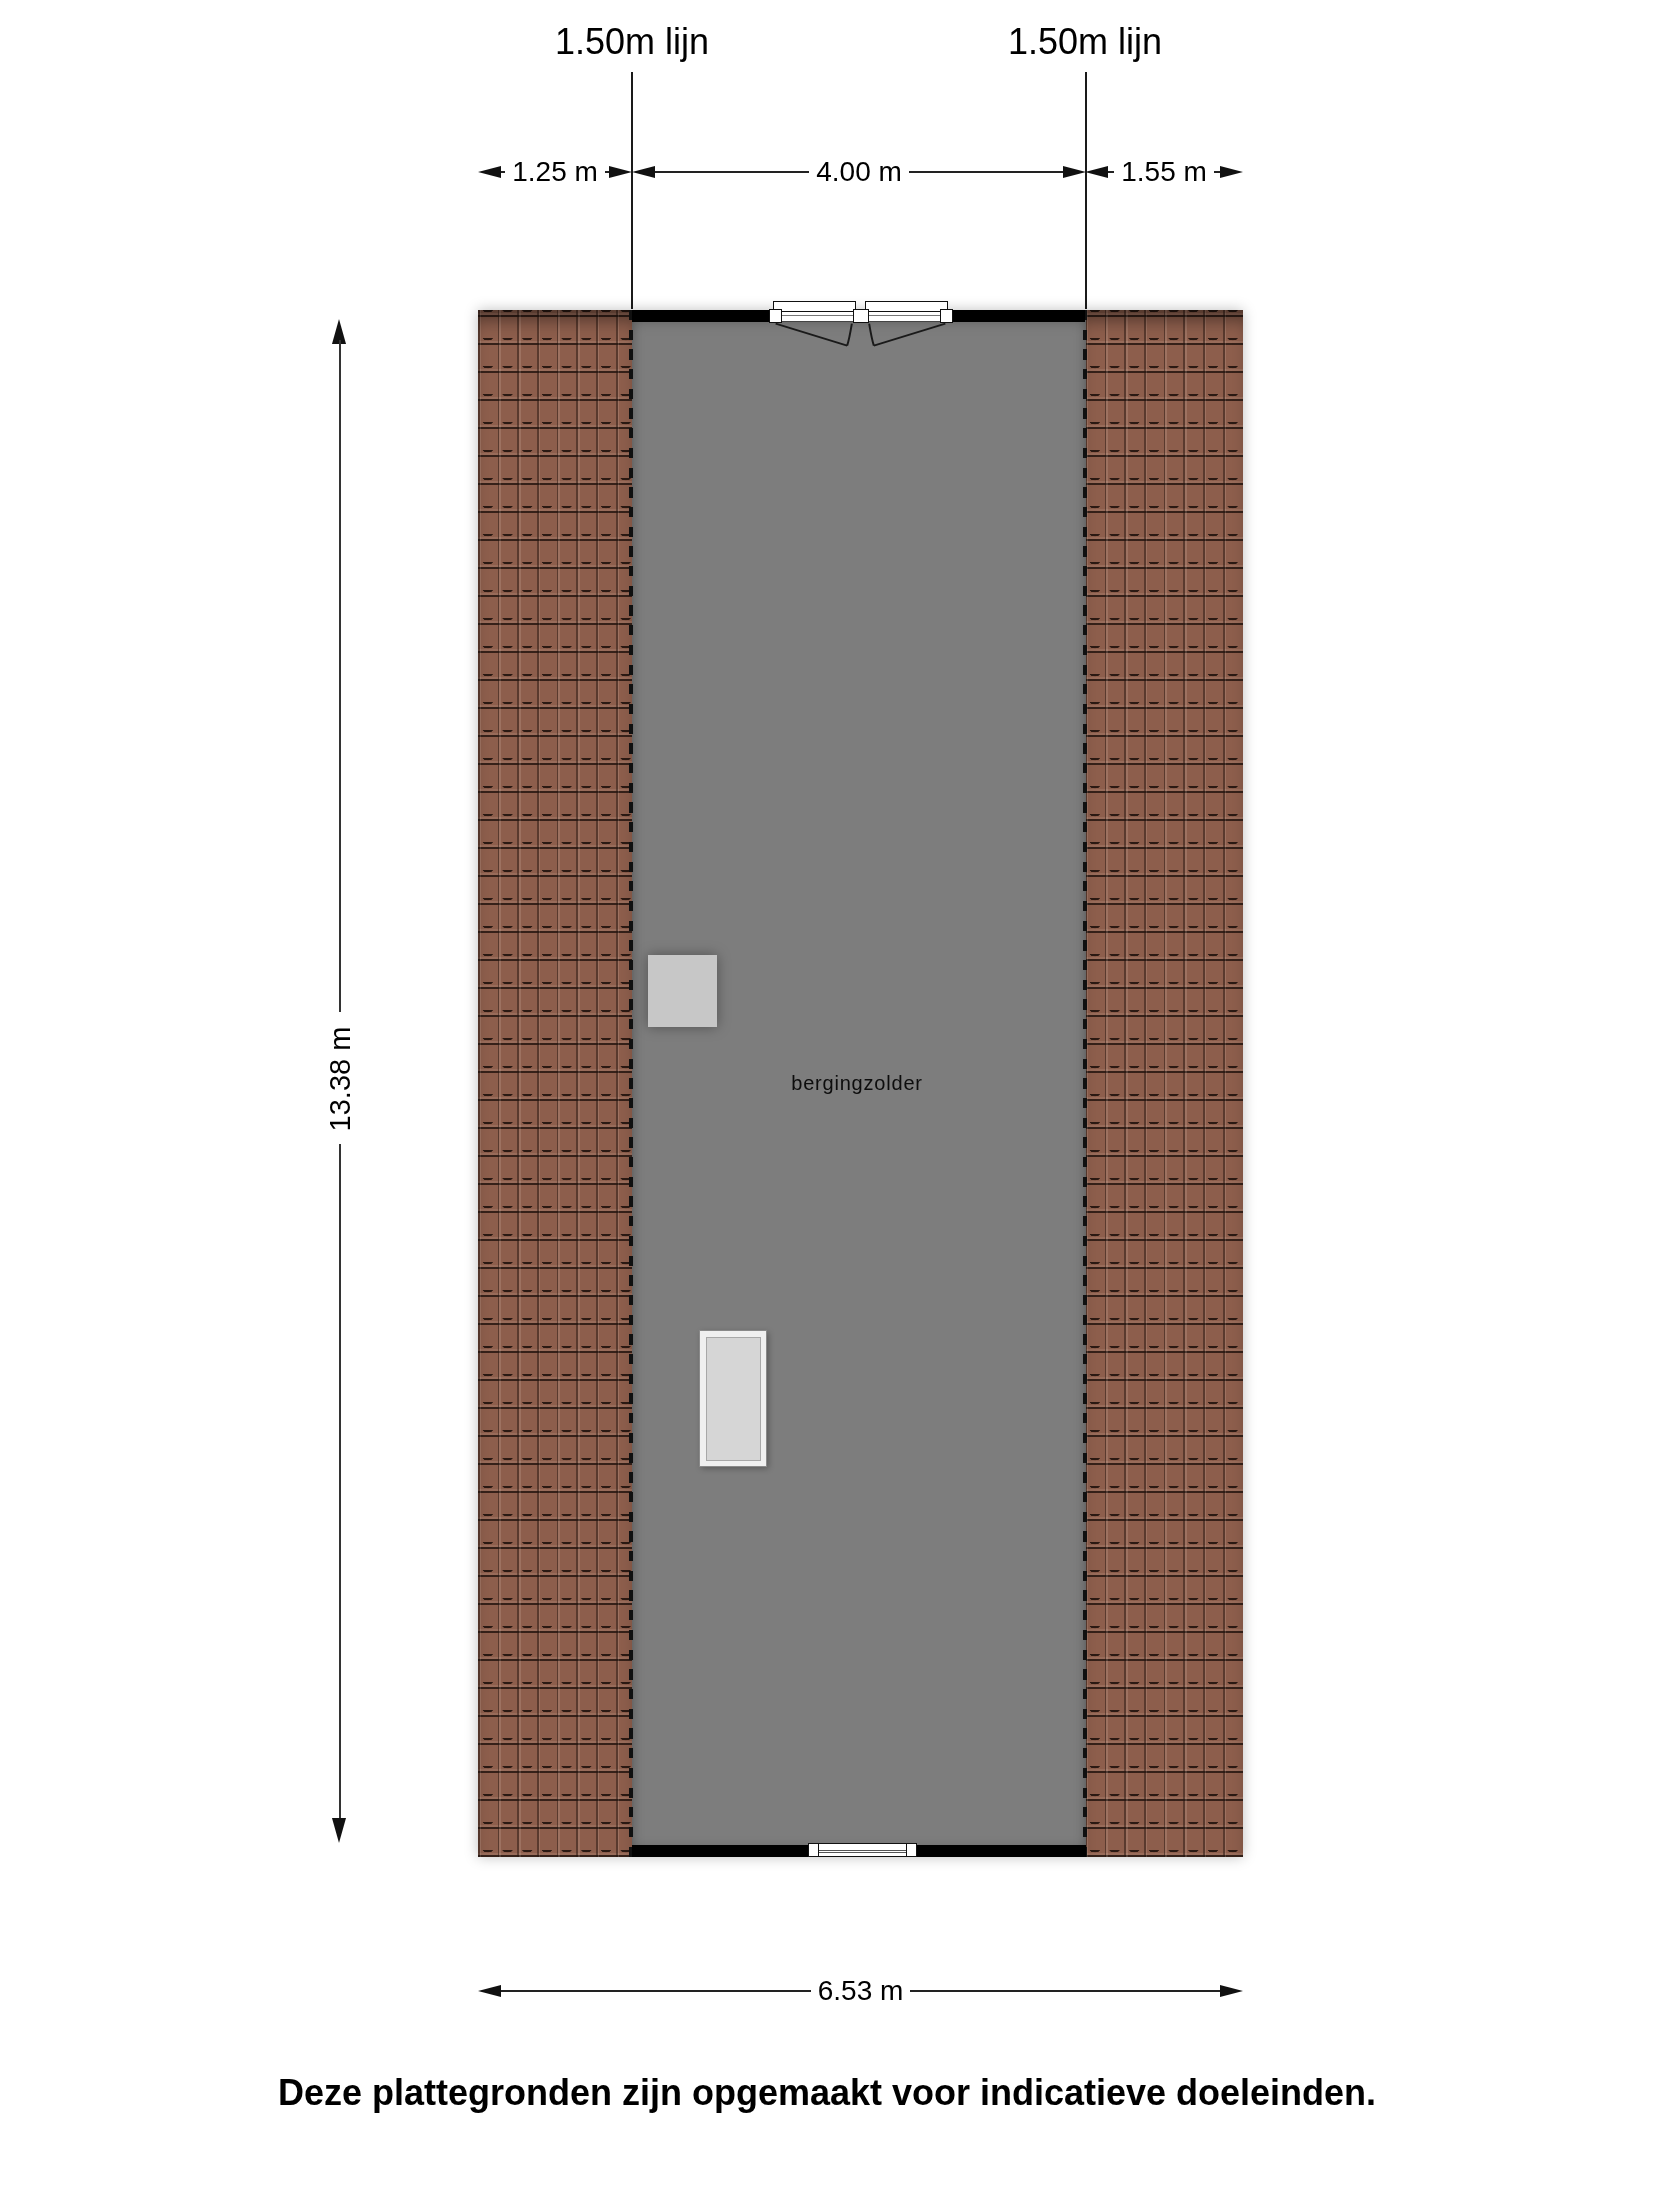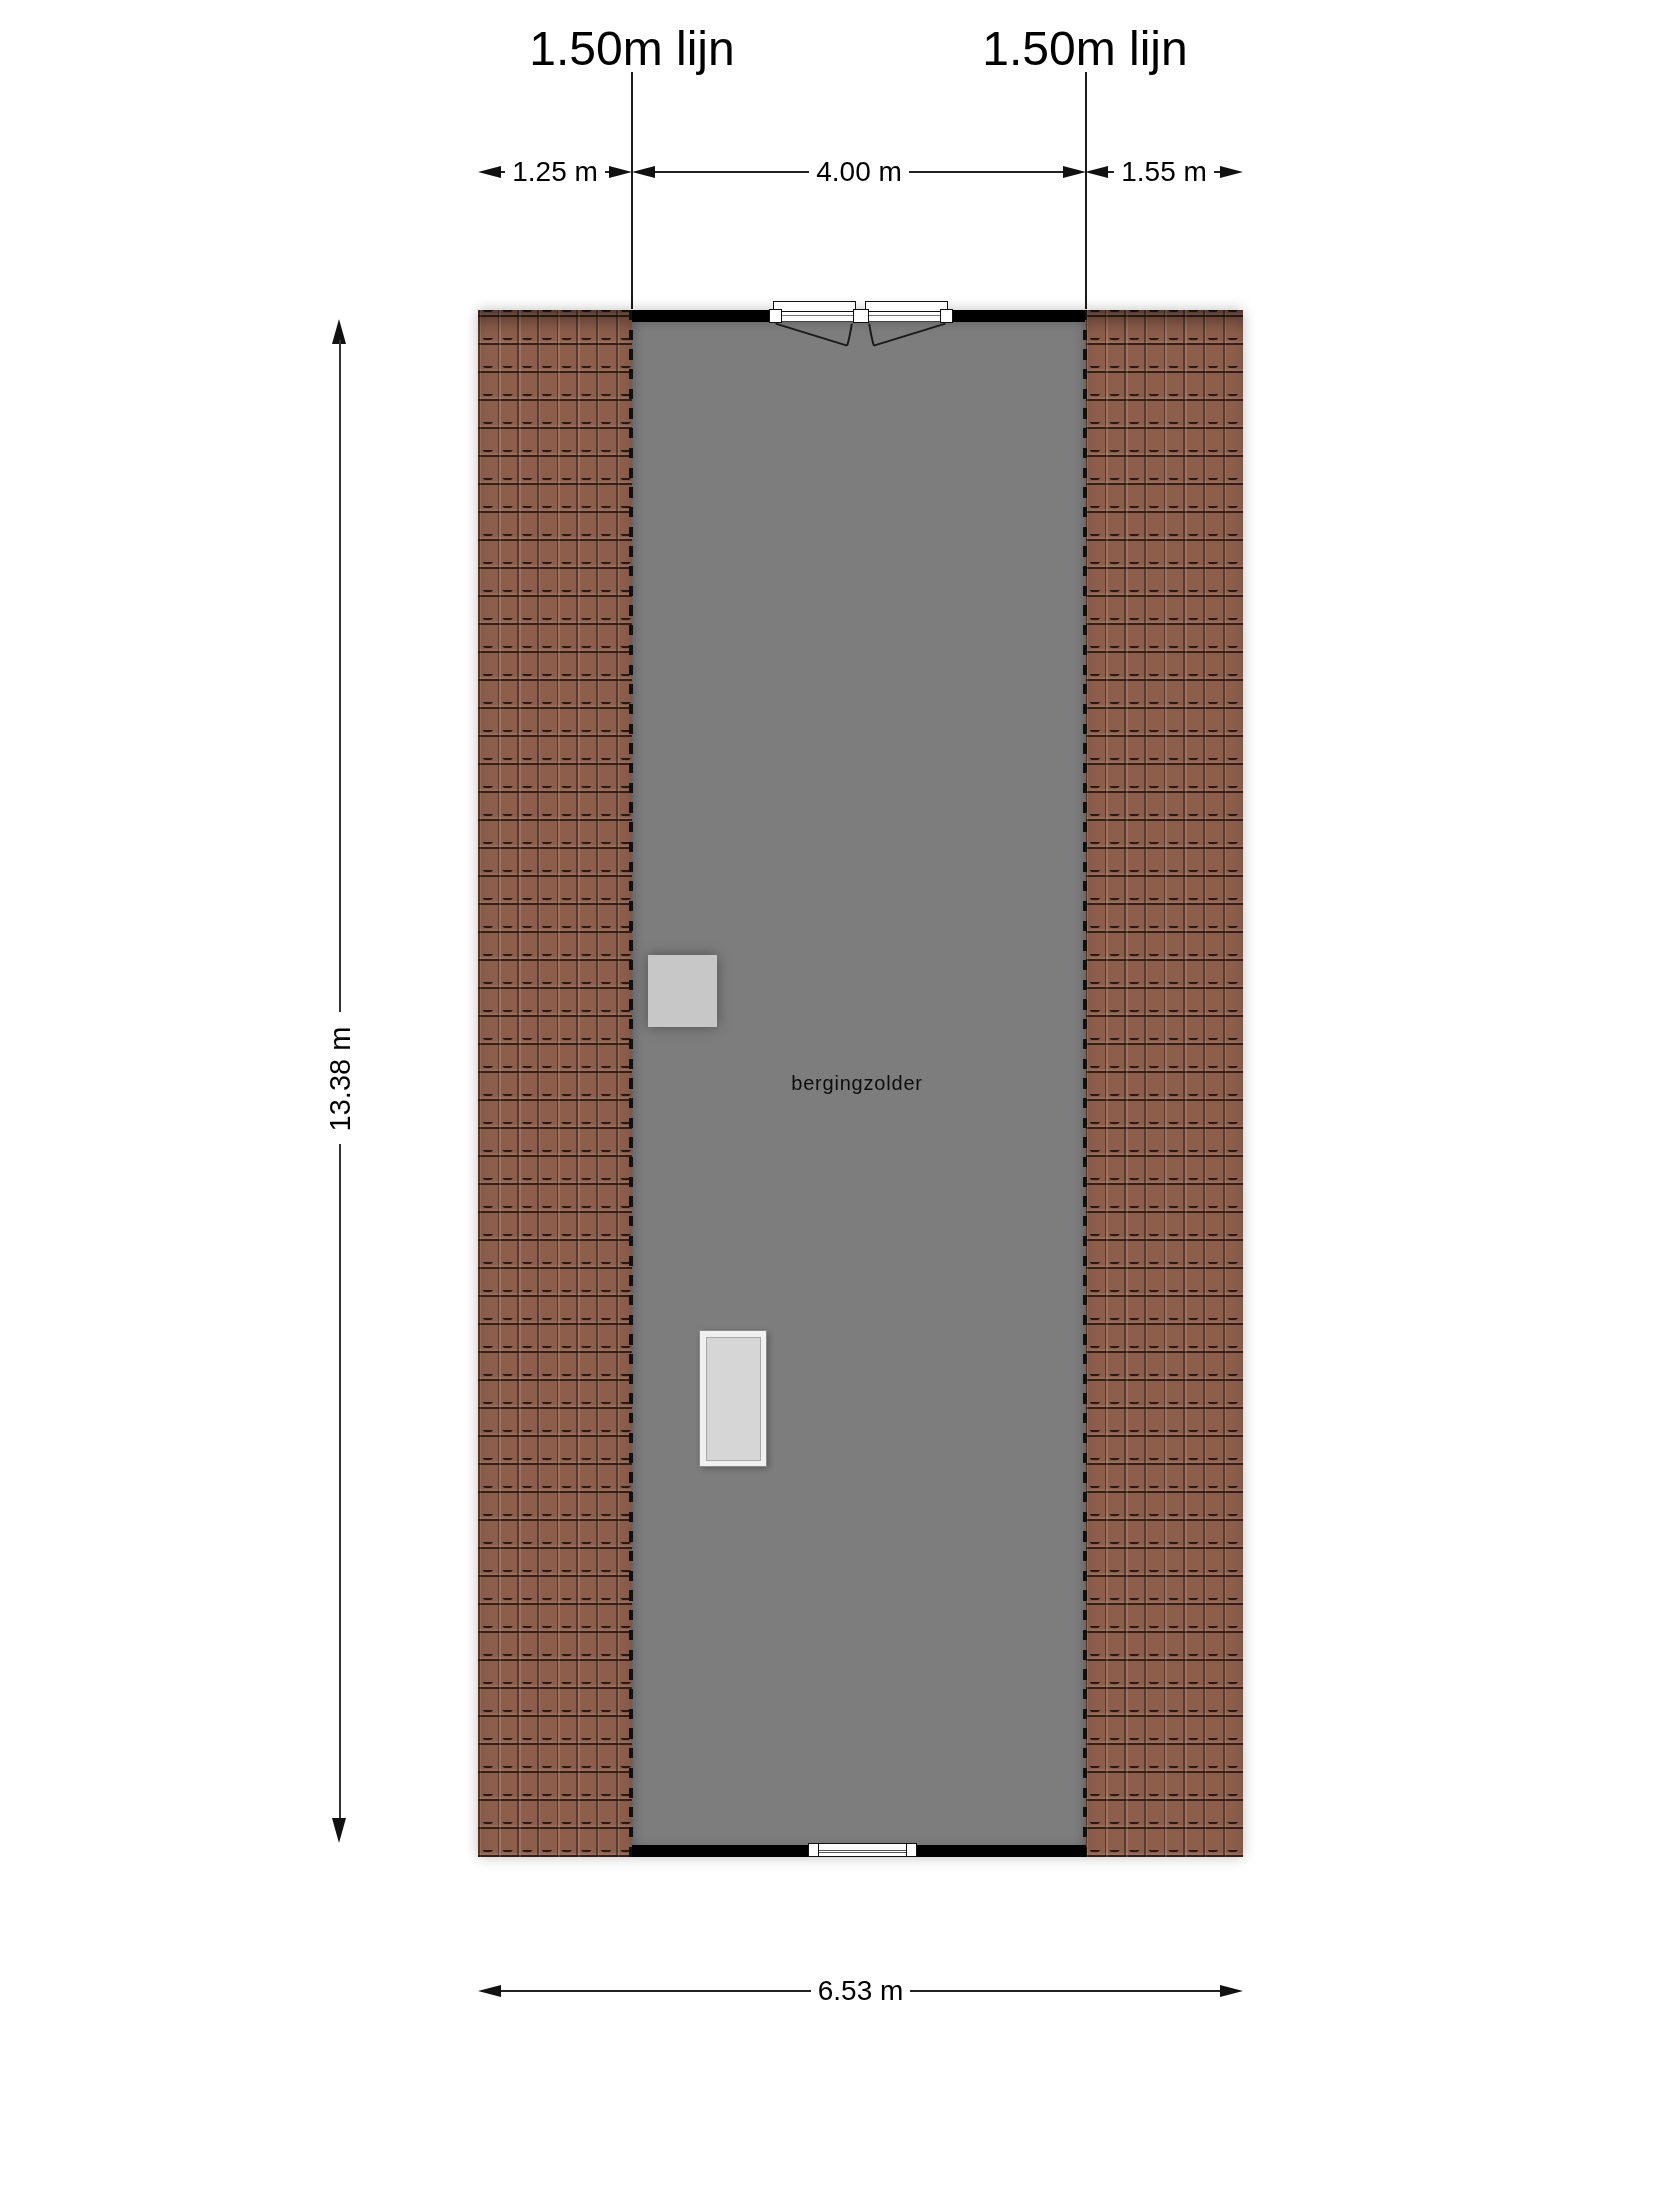--- a/index.html
+++ b/index.html
@@ -1,21 +1,21 @@
 <!DOCTYPE html>
 <html style="font-size:12.6px"><head>
 <meta charset="utf-8">
 <style>
   html,body{margin:0;padding:0;background:#ffffff;}
   #canvas{
     position:relative;width:1654px;height:2205px;background:#ffffff;overflow:hidden;
     font-family:"Liberation Sans","DejaVu Sans",sans-serif;color:#111;
   }
   
-  .hl-label{position:absolute;transform:translateX(-50%);font-size:48px;white-space:nowrap;color:#000;}
+  .hl-label{position:absolute;transform:translateX(-50%);font-size:36px;white-space:nowrap;color:#000;}
   .leader{position:absolute;width:2.4px;background:#1a1a1a;}
   
   .hdim{position:absolute;height:31.5px;display:flex;align-items:center;}
   .hdim .seg{flex:1;height:2.4px;background:#222;min-width:0;}
   .hdim .dlabel{padding:0 7px;font-size:28px;white-space:nowrap;color:#000;}
   .ah{width:0;height:0;flex:none;}
   .ah.left {border-top:6.3px solid transparent;border-bottom:6.3px solid transparent;border-right:23.6px solid #111;}
   .ah.right{border-top:6.3px solid transparent;border-bottom:6.3px solid transparent;border-left:23.6px solid #111;}
   .av{width:0;height:0;position:absolute;}
   .av.up  {border-left:7.9px solid transparent;border-right:7.9px solid transparent;border-bottom:25px solid #111;}
@@ -148,16 +148,17 @@
 
   <div class="hdim" style="left:478px;top:1975px;width:765px;text-align:center;">
     <span class="ah left"></span>
     <span class="seg"></span>
     <span class="dlabel">6.53 m</span>
     <span class="seg"></span>
     <span class="ah right"></span>
   </div>
 
   <div id="footer">
+    <div>Deze plattegronden zijn opgemaakt voor indicatieve doeleinden.</div>
   </div>
 
 </div>
 
 
 </body></html>

